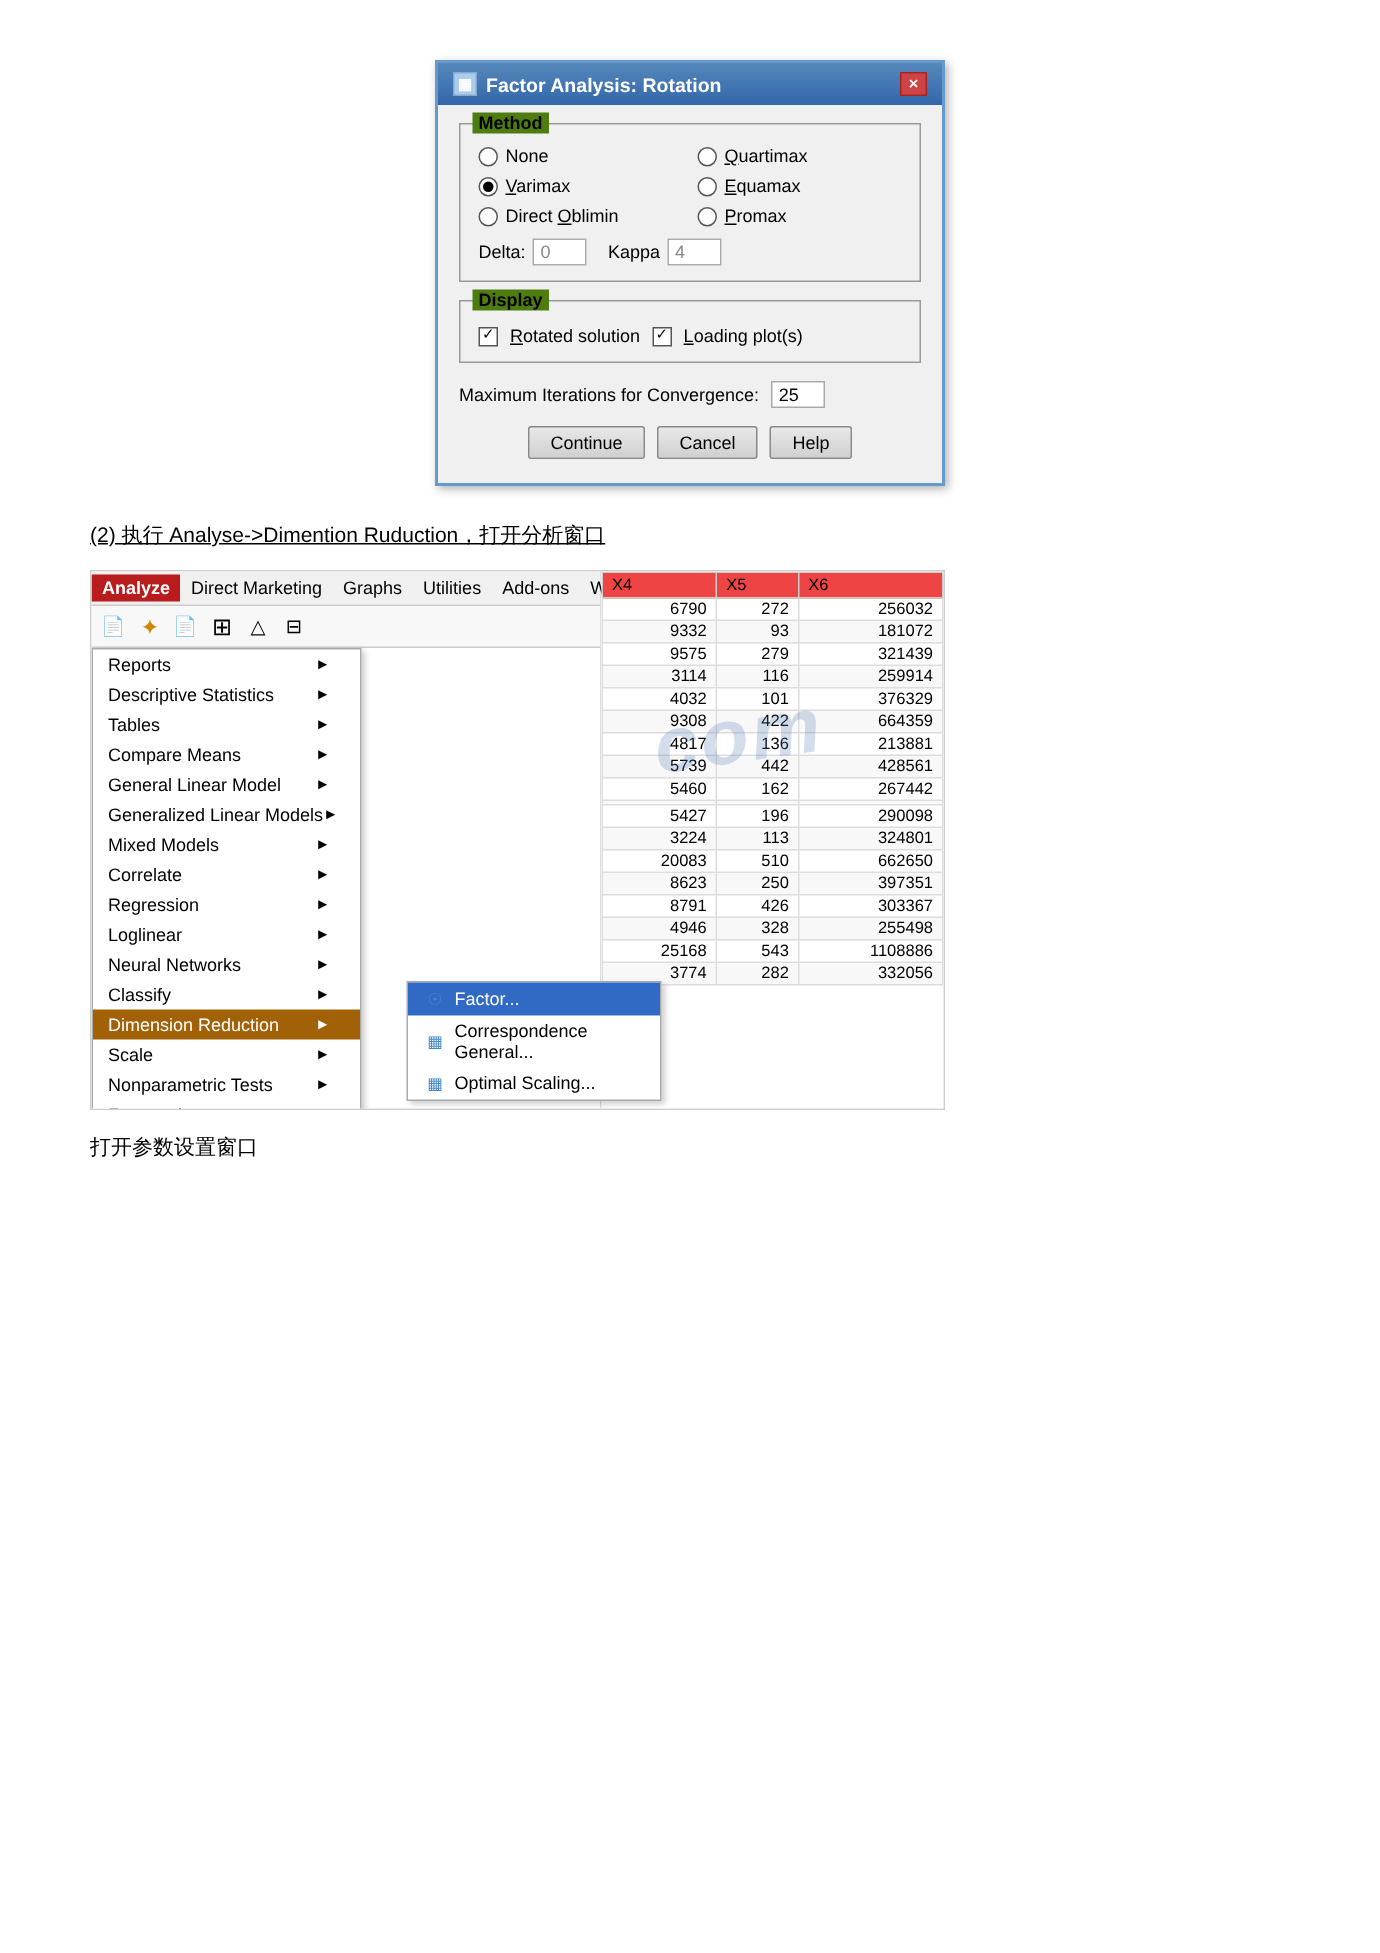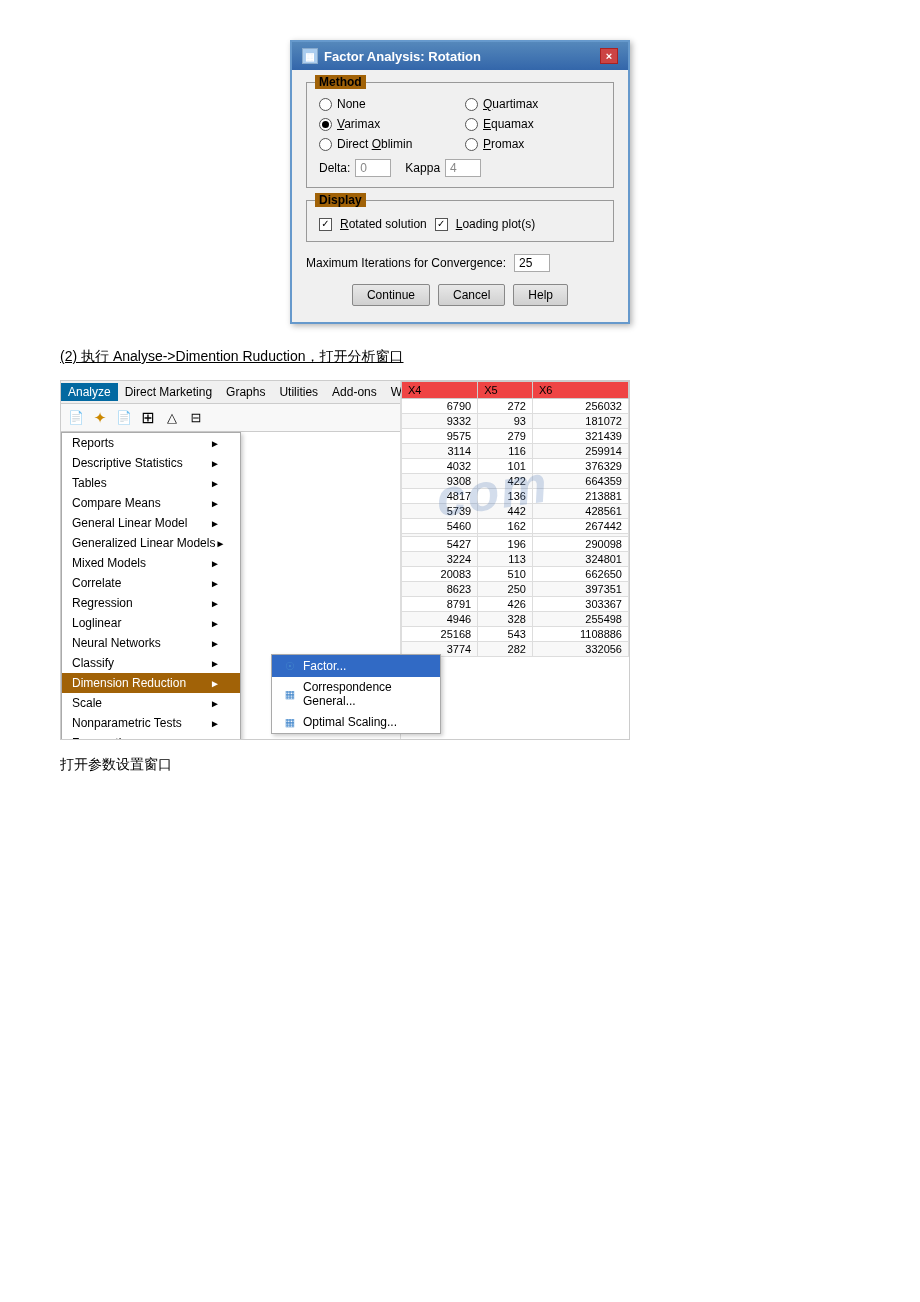--- a/index.html
+++ b/index.html
@@ -77,21 +77,21 @@
       border: 1px solid #999;
       margin-bottom: 12px;
       padding: 8px 12px 10px 12px;
       position: relative;
     }
 
     .group-box-label {
       position: absolute;
       top: -8px;
       left: 8px;
-      background: #a16207;
+      background: #4d7c0f;
       padding: 0 4px;
       font-size: 12px;
       font-weight: bold;
     }
 
     .radio-grid {
       display: grid;
       grid-template-columns: 1fr 1fr;
       gap: 6px 10px;
       margin-top: 6px;
@@ -242,22 +242,23 @@
       font-size: 12px;
     }
 
     .menubar-item {
       padding: 2px 7px;
       cursor: pointer;
       white-space: nowrap;
     }
 
     .menubar-item.active-menu {
-      background: #0369a1;
+      background: #b91c1c;
       color: white;
+      font-weight: bold;
     }
 
     .menubar-icons {
       background: #f8f8f8;
       border-bottom: 1px solid #ccc;
       display: flex;
       align-items: center;
       padding: 2px 4px;
       gap: 2px;
       height: 28px;

